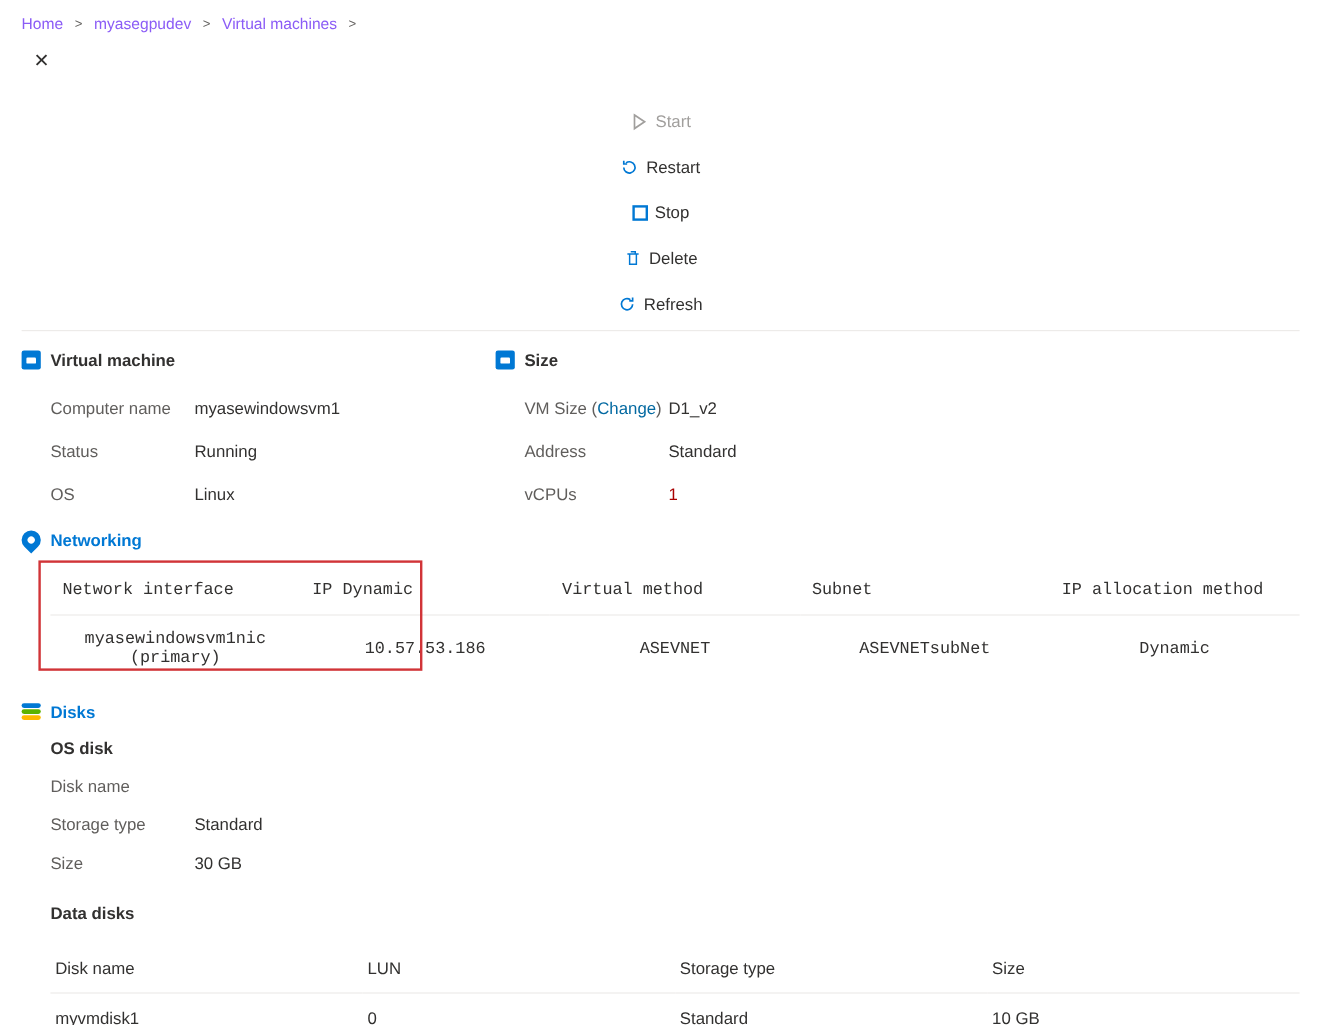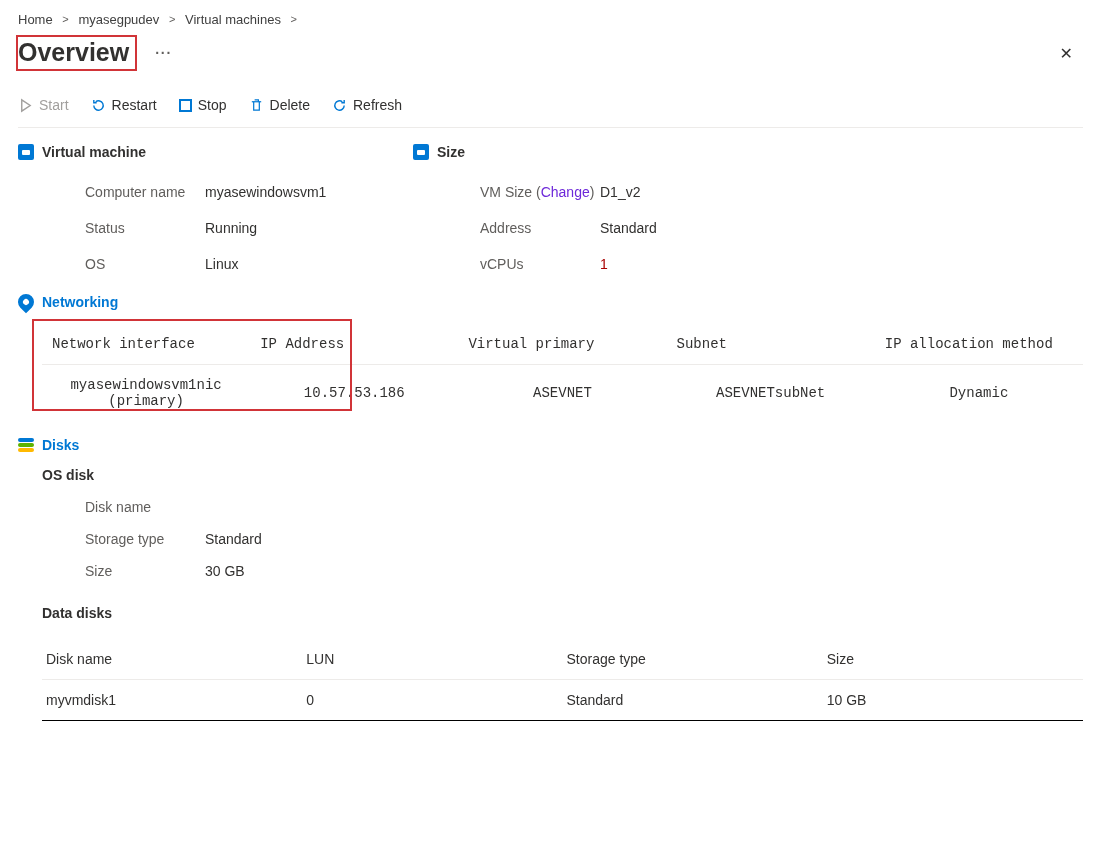--- a/index.html
+++ b/index.html
@@ -5,29 +5,29 @@
   * { box-sizing: border-box; margin: 0; padding: 0; }
   body {
     font-family: "Segoe UI", -apple-system, BlinkMacSystemFont, sans-serif;
     font-size: 14px;
     color: #323130;
     background: #ffffff;
     width: 1101px;
     padding: 8px 18px 18px 18px;
   }
   .breadcrumb { padding: 4px 0 6px 0; font-size: 13px; }
-  .breadcrumb a { color: #404040; text-decoration: none; margin-right: 6px; }
+  .breadcrumb a { color: #8b5cf6; text-decoration: none; margin-right: 6px; }
   .breadcrumb .sep { color: #605e5c; margin-right: 6px; font-size: 11px; display:inline-block; transform:translateY(-1px);}
   .header-row { display:flex; align-items:center; justify-content:space-between; margin-top:2px; margin-bottom:18px;}
   .title-wrap { display:flex; align-items:center; gap:12px; }
   .page-title { font-size: 25px; font-weight:600; color:#323130; }
   .highlight-title { border: 2px solid #d13438; padding: 1px 6px 2px 0px; margin-left:-2px;}
   .ellipsis-btn { color:#605e5c; font-size:14px; font-weight:600; letter-spacing:1px; padding:4px 6px; cursor:pointer;}
   .close-btn { font-size:16px; color:#323130; padding:6px 10px; cursor:pointer; font-weight:300; }
-  .toolbar { display:flex; align-items:center; gap:22px; padding: 8px 0 14px 0; border-bottom:1px solid #edebe9; margin-bottom:16px; }
+  .toolbar { display:flex; align-items:center; gap:22px; padding: 8px 0 14px 0; border-bottom:1px solid #edebe9; margin-bottom:16px;flex-direction:column; }
   .toolbar .tb-item { display:flex; align-items:center; gap:6px; font-size:14px; color:#323130; cursor:pointer;}
   .toolbar .tb-item.disabled { color:#a19f9d; }
   .toolbar .tb-item.disabled svg { stroke:#a19f9d; }
   .toolbar svg { width:15px; height:15px; }
   .toolbar .stop-icon { width:13px; height:13px; border:2px solid #0078d4; }
   .section-row { display:flex; gap: 40px; margin-bottom: 12px; }
   .col { flex: 0 0 auto; }
   .col.vm-col { width: 355px; }
   .col.size-col { width: 355px; }
   .section-header { display:flex; align-items:center; gap:8px; margin-bottom:14px; font-weight:600; font-size:14px; color:#323130;text-align:center;}
@@ -36,23 +36,23 @@
   .vm-icon { width:16px; height:16px; background:#0078d4; display:inline-flex; align-items:center; justify-content:center; border-radius:2px; position:relative;}
   .vm-icon::before { content:""; width:8px; height:5px; background:#fff; border-radius:1px; }
   .net-icon { width:16px; height:16px; border-radius:50% 50% 50% 0; background:#0078d4; transform:rotate(-45deg); display:inline-block; position:relative;}
   .net-icon::after{content:"";position:absolute;width:6px;height:6px;background:#fff;border-radius:50%;top:5px;left:5px;}
   .disk-icon-wrap { display:inline-flex; flex-direction:column; gap:1px;}
   .disk-icon-wrap span { width:16px; height:4px; border-radius:3px; }
   .disk-icon-wrap span:nth-child(1){background:#0078d4;}
   .disk-icon-wrap span:nth-child(2){background:#5db300;}
   .disk-icon-wrap span:nth-child(3){background:#ffb900;}
   .kv-row { display:flex; padding: 10px 0 10px 24px; font-size:14px; }
-  .kv-label { width: 120px; color:#605e5c; flex-shrink:0;margin-left:43px; }
+  .kv-label { width: 120px; color:#605e5c; flex-shrink:0; }
   .kv-value { color:#323130; }
-  .link { color:#6d28d9; cursor:pointer; }
+  .link { color:#0369a1; cursor:pointer; }
   .vcpu-val { color:#a80000; }
   .networking-outer { margin: 12px 0 16px 24px; width: calc(100% - 24px);}
   .networking-table { width:100%; border-collapse: collapse; table-layout:fixed;}
   .networking-table th { text-align:left; font-weight:400; color:#323130; padding: 12px 10px; font-size:14px; }
   .networking-table td { text-align:center; padding: 12px 10px; font-size:14px; border-top:1px solid #edebe9;}
   .highlight-box { border:2px solid #d13438; position:absolute; pointer-events:none; }
   .net-wrap { position:relative;font-family:Liberation Mono, monospace; }
   .disks-outer { margin: 6px 0 4px 24px; width: calc(100% - 24px); }
   .subheader { font-weight:600; margin: 6px 0 8px 0; font-size:14px; color:#323130;}
   .disk-kv { display:flex; padding: 8px 0; font-size:14px; }
@@ -68,24 +68,20 @@
 <div class="breadcrumb">
   <a href="#">Home</a>
   <span class="sep">&gt;</span>
   <a href="#">myasegpudev</a>
   <span class="sep">&gt;</span>
   <a href="#">Virtual machines</a>
   <span class="sep">&gt;</span>
 </div>
 
 <div class="header-row">
-  <div class="title-wrap">
-    <span class="page-title highlight-title">Overview</span>
-    <span class="ellipsis-btn">···</span>
-  </div>
   <span class="close-btn">✕</span>
 </div>
 
 <div class="toolbar">
   <div class="tb-item disabled">
     <svg viewBox="0 0 16 16" fill="none" stroke="#a19f9d" stroke-width="1.5">
         <path d="M4 2 L13 8 L4 14 Z"></path>
       </svg>
     <span>Start</span>
   </div>
@@ -168,22 +164,22 @@
     <colgroup>
         <col style="width:200px">
         <col style="width:200px">
         <col style="width:200px">
         <col style="width:200px">
         <col style="width:200px">
       </colgroup>
     <thead>
       <tr>
         <th>Network interface</th>
-        <th>IP Address</th>
-        <th>Virtual primary</th>
+        <th>IP Dynamic</th>
+        <th>Virtual method</th>
         <th>Subnet</th>
         <th>IP allocation method</th>
       </tr>
     </thead>
     <tbody>
       <tr>
         <td>myasewindowsvm1nic (primary)</td>
         <td>10.57.53.186</td>
         <td>ASEVNET</td>
         <td>ASEVNETsubNet</td>

